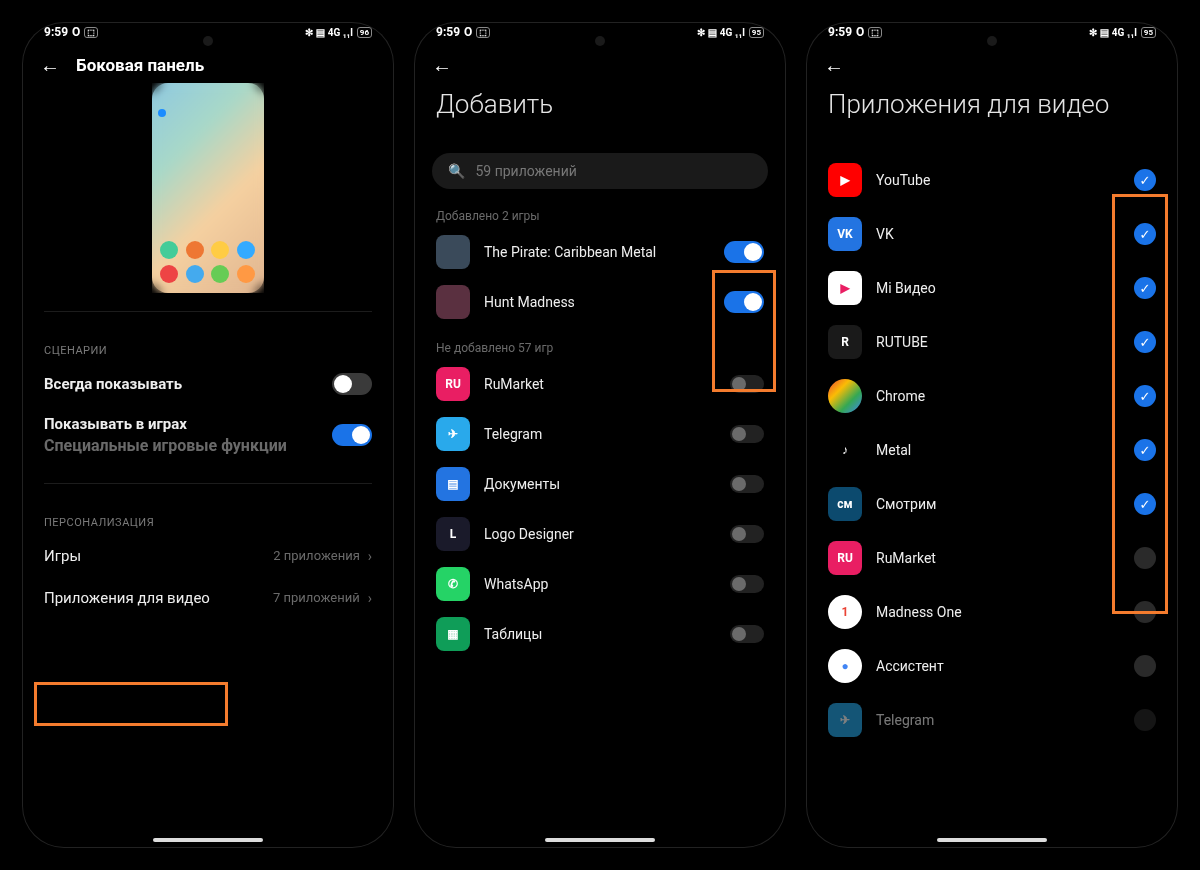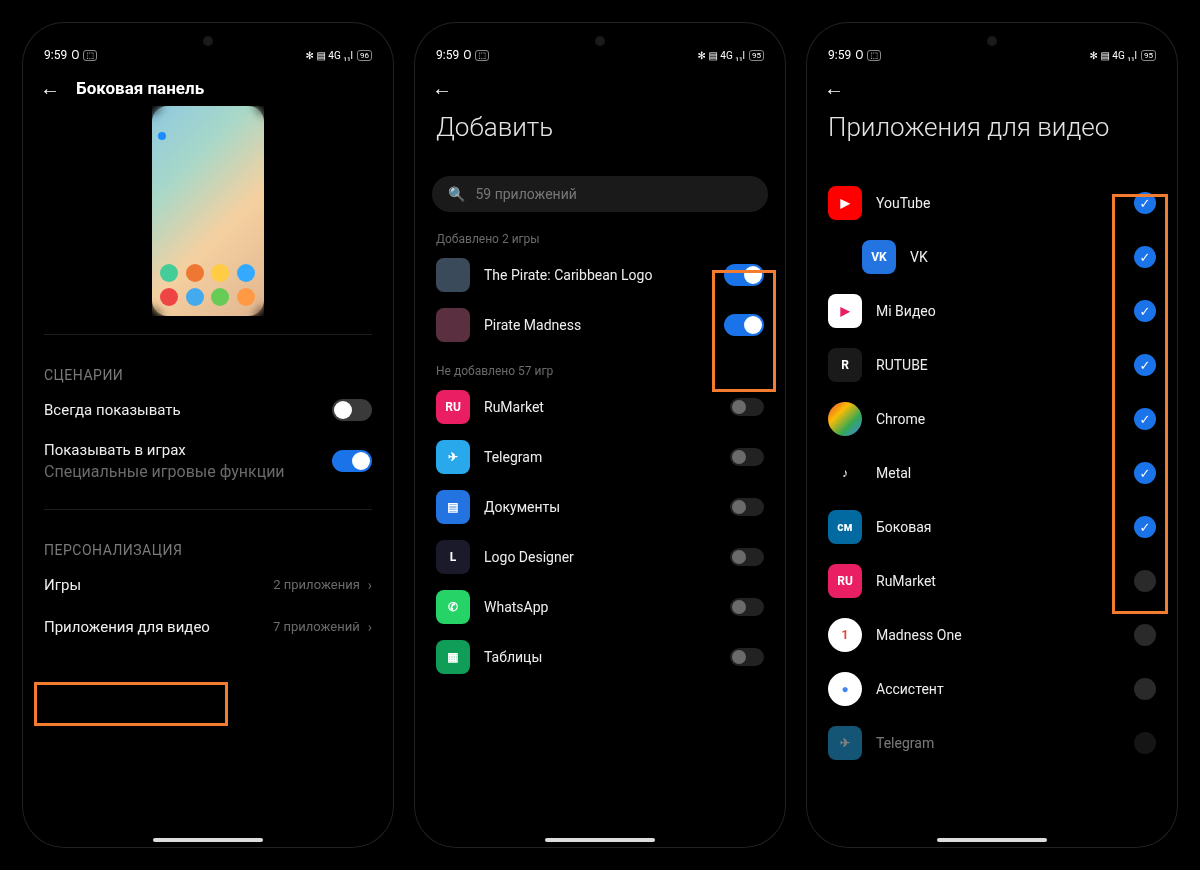--- a/index.html
+++ b/index.html
@@ -30,24 +30,24 @@
     width: 10px;
     height: 10px;
     background: #1a1a1a;
     border-radius: 50%;
     z-index: 20;
   }
   .statusbar {
     display: flex;
     justify-content: space-between;
     align-items: center;
-    padding: 26px 22px 4px;
+    padding: 3px 22px 4px;
     font-size: 12px;
     color: #fff;
-    font-weight: 400;
+    font-weight: 700;
   }
   .statusbar-left, .statusbar-right { display: flex; align-items: center; gap: 4px; }
   .statusbar-right { font-size: 10px; }
   .badge-small { border: 1px solid #888; border-radius: 3px; padding: 0 2px; font-size: 8px; }
   .nav-row {
     display: flex;
     align-items: center;
     padding: 10px 18px 6px;
     color: #fff;
     gap: 16px;
@@ -84,32 +84,32 @@
     position: absolute; bottom: 10px; left: 0; right: 0;
     display: grid; grid-template-columns: repeat(4,1fr);
     gap: 6px; padding: 0 8px; z-index: 2;
   }
   .preview-icons span {
     width: 18px; height: 18px; border-radius: 50%;
   }
   .section-header {
     padding: 14px 22px 6px;
     color: #7a7a7a;
-    font-size: 14px;
+    font-size: 11px;
     letter-spacing: 0.5px;
   }
   .divider { height: 1px; background: #1c1c1c; margin: 18px 22px; }
   .setting-row {
     display: flex;
     align-items: center;
     justify-content: space-between;
     padding: 10px 22px;
     gap: 12px;
   }
-  .setting-text { flex: 1; }
+  .setting-text { flex: 1; font-weight: bold; }
   .setting-title { color: #eee; font-size: 15px; line-height: 1.25; }
   .setting-sub { color: #6a6a6a; font-size: 16px; margin-top: 2px; }
   .toggle {
     width: 40px; height: 22px; border-radius: 11px;
     position: relative; cursor: pointer; flex-shrink: 0;
   }
   .toggle.on { background: #1a73e8; }
   .toggle.off { background: #3a3a3a; }
   .toggle::after {
     content: ""; position: absolute; top: 2px;
@@ -260,26 +260,26 @@
   </div>
   <div class="page-title">Добавить</div>
   <div class="search-bar">
     <span>🔍</span>
     <span>59 приложений</span>
   </div>
   <div class="list-label">Добавлено 2 игры</div>
   <div id="s2-added">
       <div class="app-row">
     <div class="app-icon" style="background:#3a4a5a"></div>
-    <div class="app-name">The Pirate: Caribbean Logo</div>
+    <div class="app-name">The Pirate: Caribbean Metal</div>
     <div class="toggle on"></div>
       </div>
       <div class="app-row">
     <div class="app-icon" style="background:#5a3040"></div>
-    <div class="app-name">Pirate Madness</div>
+    <div class="app-name">Hunt Madness</div>
     <div class="toggle on"></div>
       </div>
     </div>
   <div class="list-label" style="margin-top:8px;">Не добавлено 57 игр</div>
   <div id="s2-not-added">
       <div class="app-row">
     <div class="app-icon" style="background:#e91e63;font-size:12px">RU</div>
     <div class="app-name">RuMarket</div>
     <div class="toggle small off"></div>
       </div>
@@ -328,21 +328,21 @@
   <div class="nav-row">
     <span class="back-arrow">←</span>
   </div>
   <div class="page-title">Приложения для видео</div>
   <div id="s3-apps">
       <div class="app-row" style="padding: 10px 22px;">
     <div class="app-icon" style="background:#ff0000;border-radius:8px;color:#fff;font-size:12px">▶</div>
     <div class="app-name">YouTube</div>
     <div class="check-circle ">✓</div>
       </div>
-      <div class="app-row" style="padding: 10px 22px; margin-left: 34px;">
+      <div class="app-row" style="padding: 10px 22px;">
     <div class="app-icon" style="background:#2374e1;border-radius:8px;color:#fff;font-size:12px">VK</div>
     <div class="app-name">VK</div>
     <div class="check-circle ">✓</div>
       </div>
       <div class="app-row" style="padding: 10px 22px;">
     <div class="app-icon" style="background:#ffffff;border-radius:8px;color:#e91e63;font-size:12px">▶</div>
     <div class="app-name">Mi Видео</div>
     <div class="check-circle ">✓</div>
       </div>
       <div class="app-row" style="padding: 10px 22px;">
@@ -354,22 +354,22 @@
     <div class="app-icon" style="background:linear-gradient(135deg,#ea4335 0%,#fbbc05 33%,#34a853 66%,#4285f4 100%);border-radius:50%;color:#fff;font-size:12px"></div>
     <div class="app-name">Chrome</div>
     <div class="check-circle ">✓</div>
       </div>
       <div class="app-row" style="padding: 10px 22px;">
     <div class="app-icon" style="background:#000000;border-radius:8px;color:#fff;font-size:12px">♪</div>
     <div class="app-name">Metal</div>
     <div class="check-circle ">✓</div>
       </div>
       <div class="app-row" style="padding: 10px 22px;">
-    <div class="app-icon" style="background:#0369a1;border-radius:8px;color:#fff;font-size:12px">см</div>
-    <div class="app-name">Боковая</div>
+    <div class="app-icon" style="background:#0c4a6e;border-radius:8px;color:#fff;font-size:12px">см</div>
+    <div class="app-name">Смотрим</div>
     <div class="check-circle ">✓</div>
       </div>
       <div class="app-row" style="padding: 10px 22px;">
     <div class="app-icon" style="background:#e91e63;border-radius:8px;color:#fff;font-size:12px">RU</div>
     <div class="app-name">RuMarket</div>
     <div class="check-circle off"></div>
       </div>
       <div class="app-row" style="padding: 10px 22px;">
     <div class="app-icon" style="background:#ffffff;border-radius:50%;color:#ea4335;font-size:12px">1</div>
     <div class="app-name">Madness One</div>

